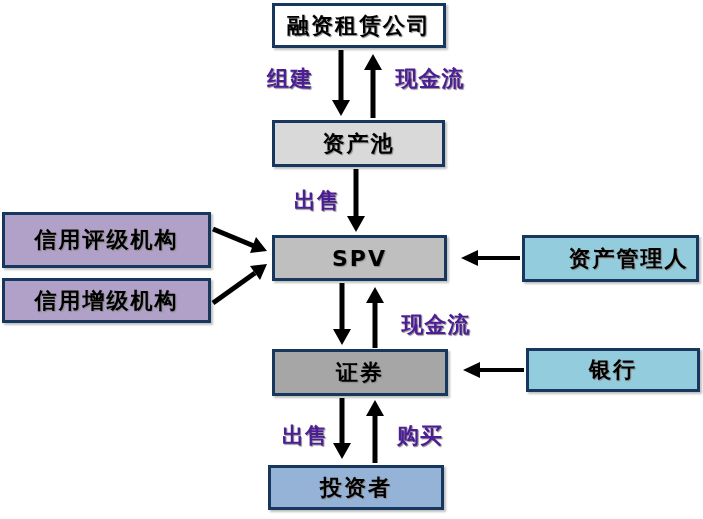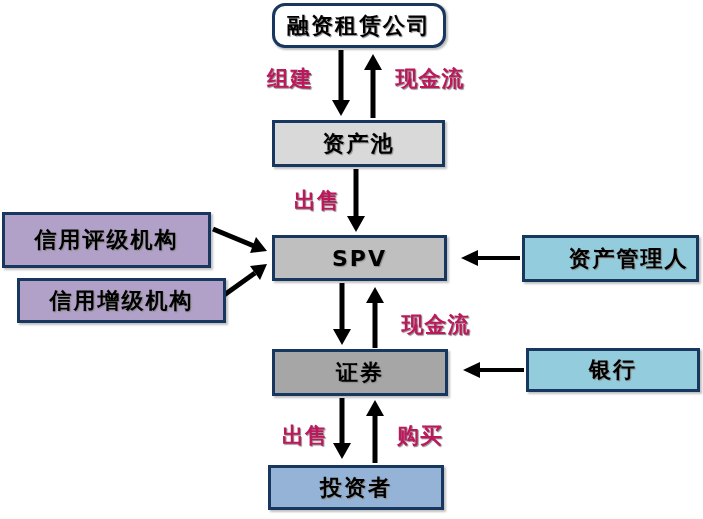--- a/index.html
+++ b/index.html
@@ -18,21 +18,21 @@
     box-sizing:border-box;
     border:3px solid #17375E;
     display:flex; align-items:center; justify-content:center;
     font-weight:bold; font-size:22px; color:#000;
     letter-spacing:2px;
     text-shadow:1px 1px 1px #8a8a8a;
     box-shadow:1.5px 1.5px 2px rgba(0,0,0,0.25);
   }
   .edge-label {
     position:absolute;
-    font-weight:bold; font-size:22px; color:#be185d;
+    font-weight:bold; font-size:22px; color:#4c1d95;
     letter-spacing:1px; text-align:center; white-space:nowrap;
     text-shadow:1px 1px 1px #8a8a8a;
   }
 </style>
 </head>
 <body>
 
 <div class="canvas">
 
   <svg class="arrows-layer" width="703" height="519" viewBox="0 0 703 519" xmlns="http://www.w3.org/2000/svg">
@@ -86,37 +86,37 @@
       <line x1="342" y1="398" x2="342" y2="444" stroke-width="5"></line>
       <polygon points="333,443 351,443 342,459"></polygon>
     </g>
 
     <g>
       <line x1="375" y1="463" x2="375" y2="415" stroke-width="5"></line>
       <polygon points="366,416 384,416 375,400"></polygon>
     </g>
   </svg>
 
-  <div class="box" style="left: 272px; top: 3px; width: 174px; height: 45px; background-color: rgb(255, 255, 255); border-color: rgb(23, 55, 94); border-radius: 13px;">
+  <div class="box" style="left: 272px; top: 3px; width: 174px; height: 45px; background-color: rgb(255, 255, 255); border-color: rgb(23, 55, 94);">
     <span>融资租赁公司</span>
   </div>
 
   <div class="box" style="left: 272px; top: 120px; width: 173px; height: 47px; background-color: rgb(217, 217, 217); border-color: rgb(23, 55, 94);">
     <span>资产池</span>
   </div>
 
   <div class="box" style="left: 272px; top: 235px; width: 175px; height: 46px; background-color: rgb(191, 191, 191); border-color: rgb(23, 55, 94);">
     <span>SPV</span>
   </div>
 
   <div class="box" style="left: 2px; top: 212px; width: 209px; height: 56px; background-color: rgb(177, 160, 199); border-color: rgb(23, 55, 94);">
     <span>信用评级机构</span>
   </div>
 
-  <div class="box" style="left: 2px; top: 278px; width: 209px; height: 45px; background-color: rgb(177, 160, 199); border-color: rgb(23, 55, 94); margin-left: 15px;">
+  <div class="box" style="left: 2px; top: 278px; width: 209px; height: 45px; background-color: rgb(177, 160, 199); border-color: rgb(23, 55, 94);">
     <span>信用增级机构</span>
   </div>
 
   <div class="box" style="left: 522px; top: 235px; width: 177px; height: 47px; background-color: rgb(147, 205, 221); border-color: rgb(23, 55, 94); padding-left: 36px;">
     <span>资产管理人</span>
   </div>
 
   <div class="box" style="left: 272px; top: 349px; width: 176px; height: 47px; background-color: rgb(166, 166, 166); border-color: rgb(23, 55, 94);">
     <span>证券</span>
   </div>

